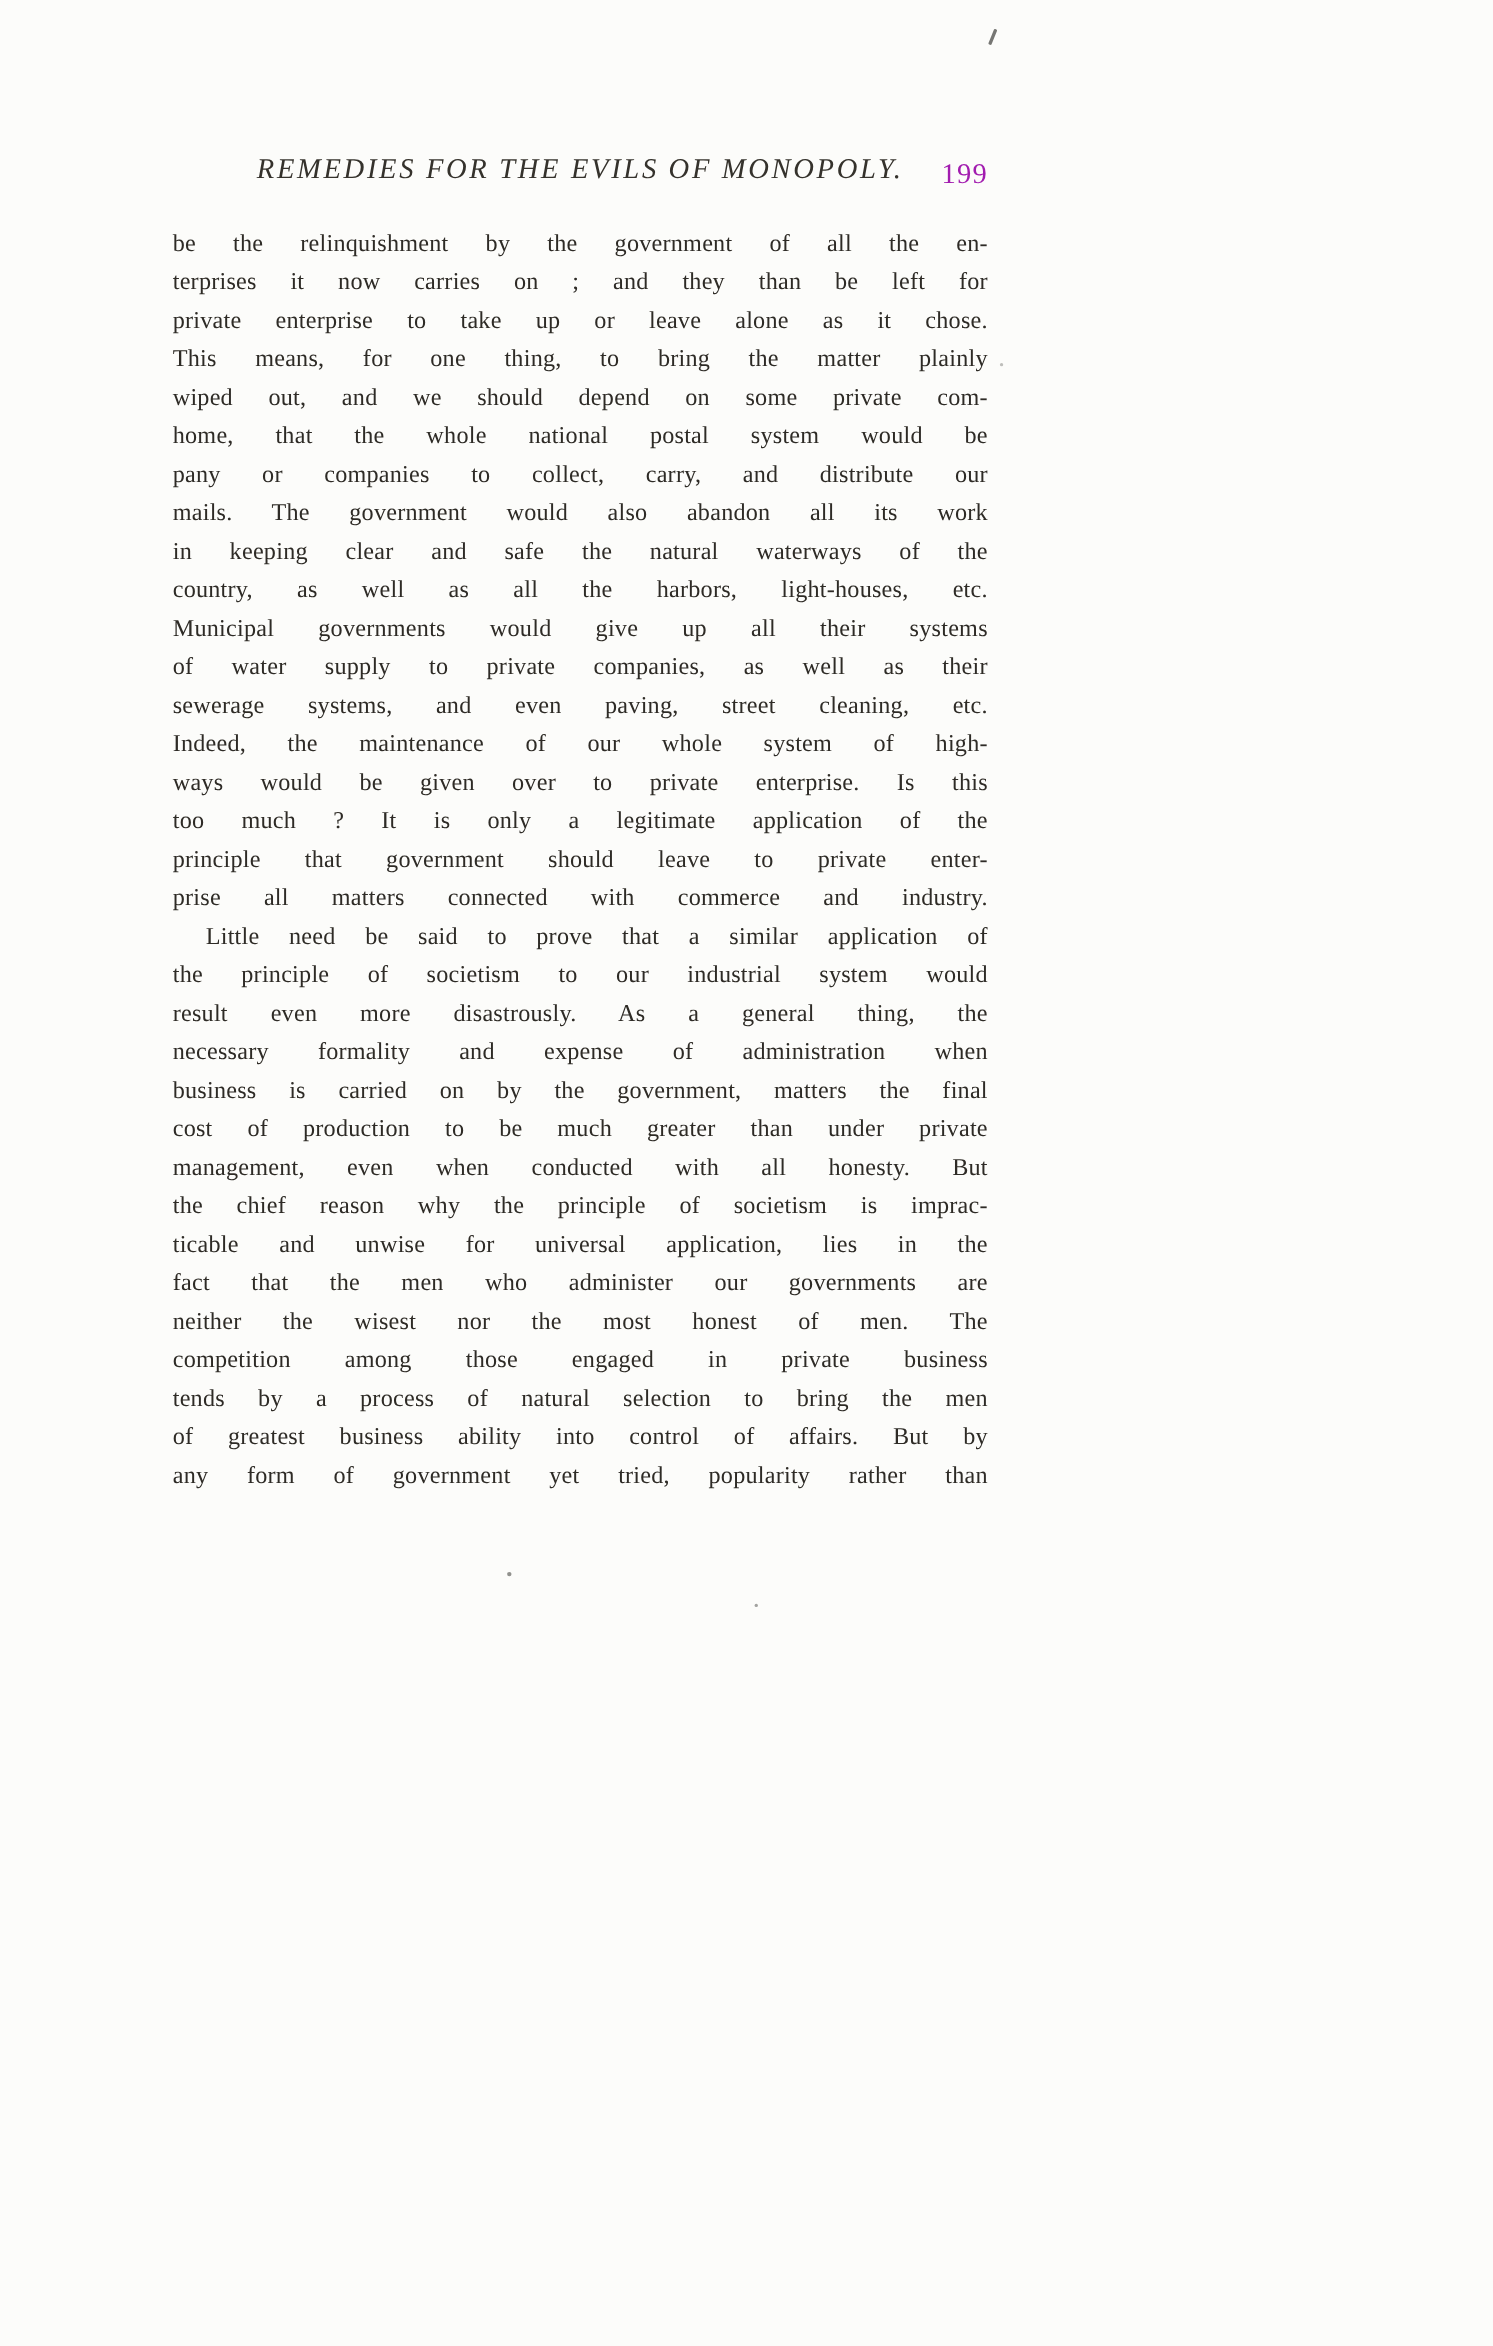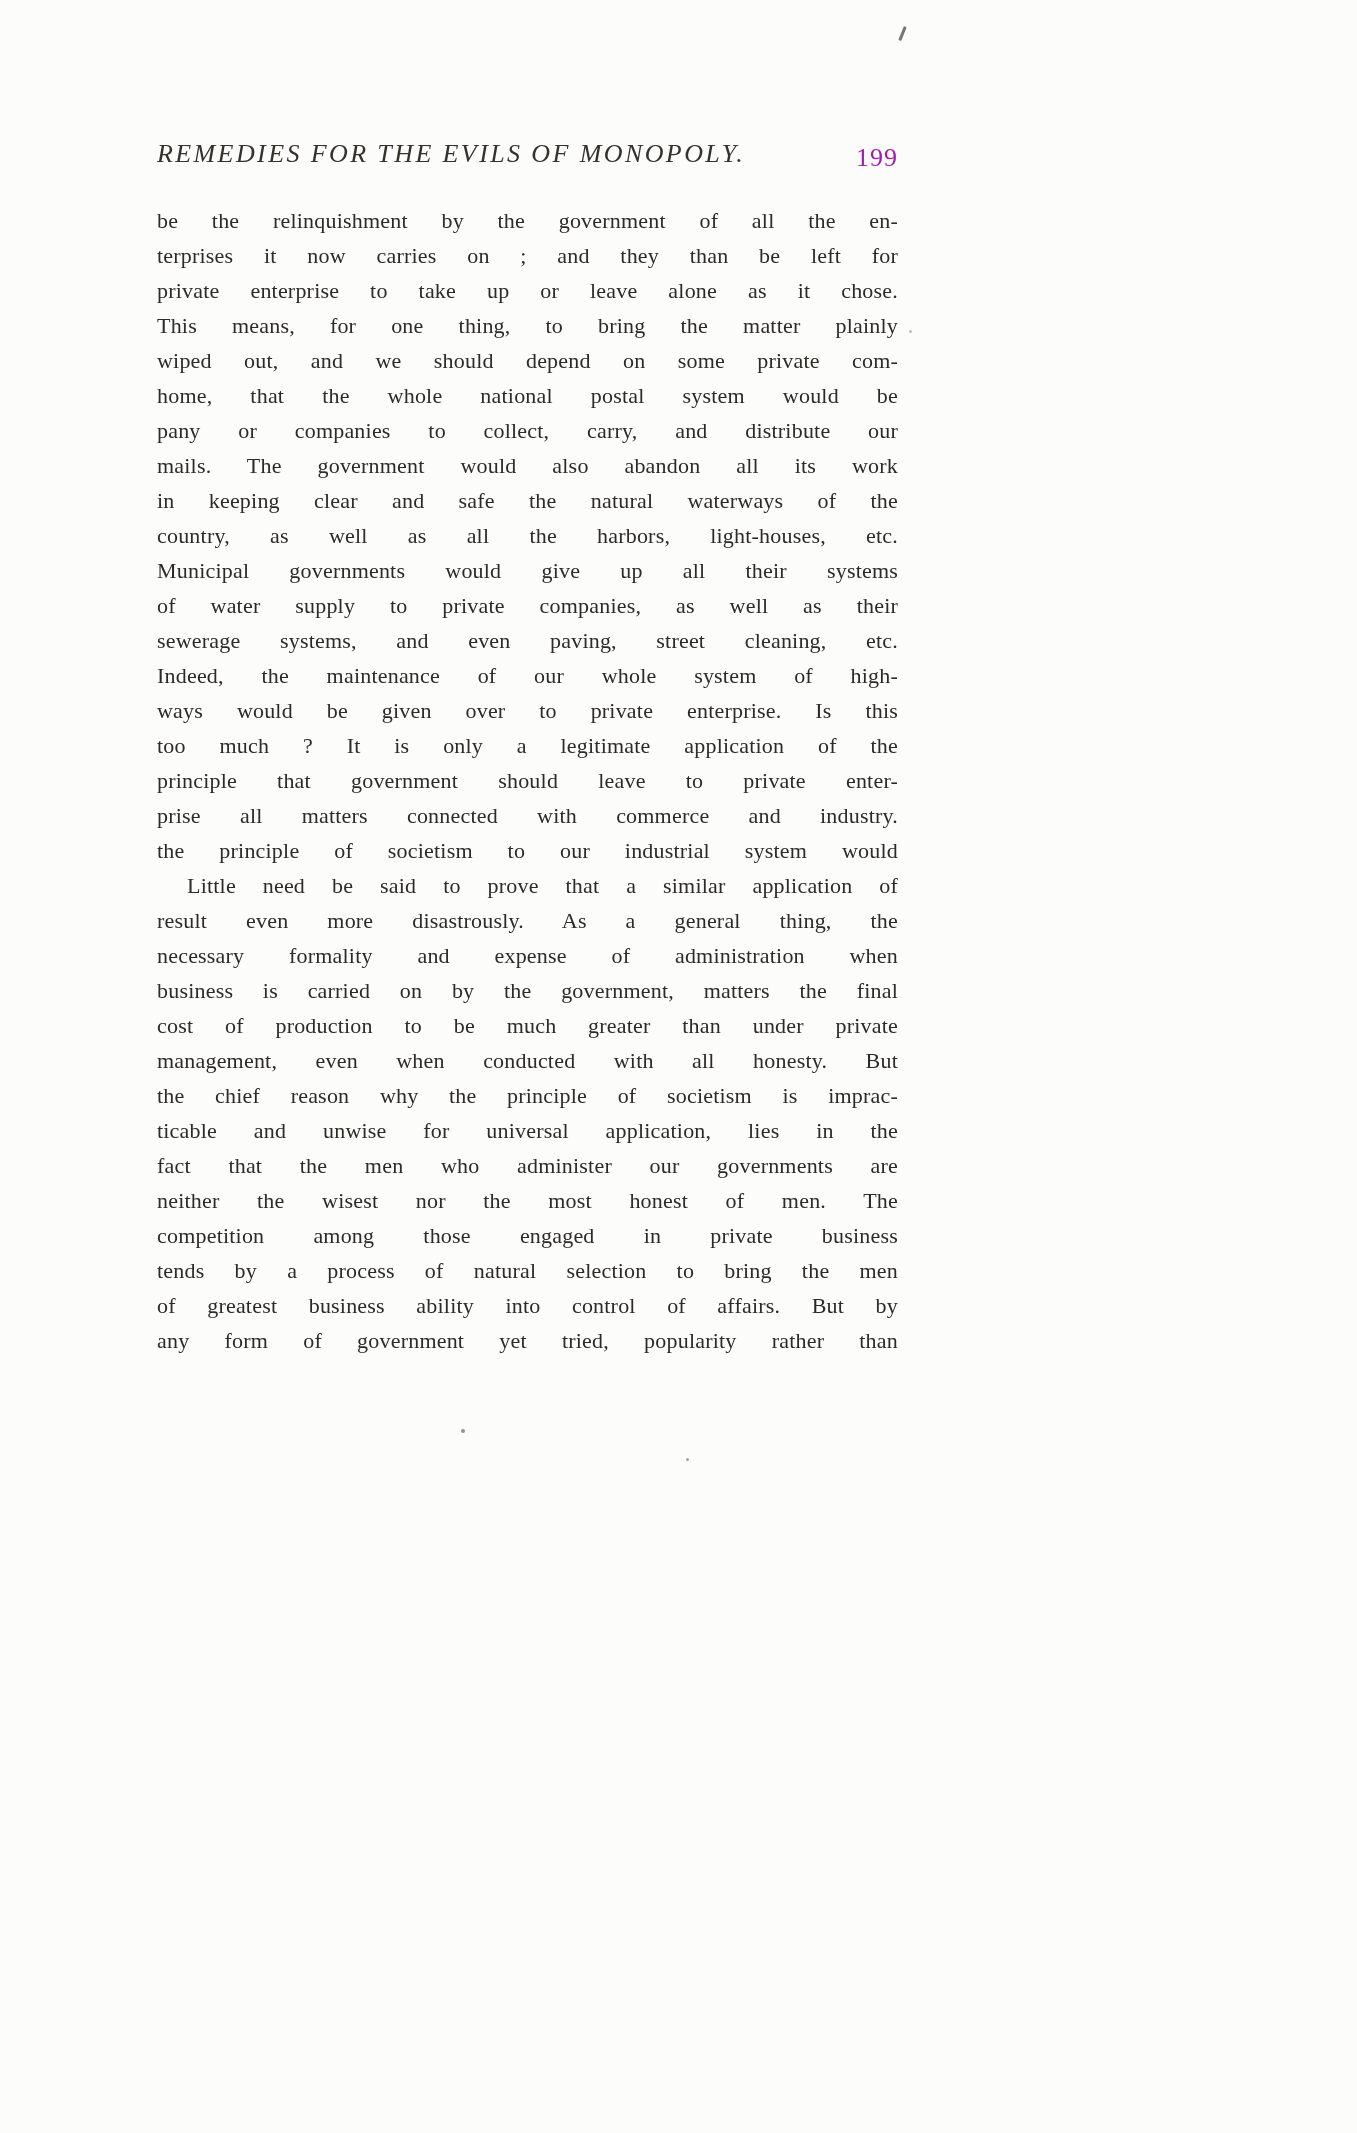--- a/index.html
+++ b/index.html
@@ -17,21 +17,21 @@
     font-family: "Liberation Serif", "DejaVu Serif", serif;
     color: #2e2b26;
   }
 
   
   .running-head {
     position: absolute;
     left: 157px;
     top: 139px;
     width: 741px;
-    text-align: left;
+    text-align: center;
     font-style: italic;
     font-size: 26px;
     letter-spacing: 2.4px;
     color: #35322c;
     white-space: nowrap;
   }
   .head-page {
     position: absolute;
     right: 0;
     top: 4px;
@@ -94,22 +94,22 @@
       <div class="line">in keeping clear and safe the natural waterways of the</div>
       <div class="line">country, as well as all the harbors, light-houses, etc.</div>
       <div class="line">Municipal governments would give up all their systems</div>
       <div class="line">of water supply to private companies, as well as their</div>
       <div class="line">sewerage systems, and even paving, street cleaning, etc.</div>
       <div class="line">Indeed, the maintenance of our whole system of high-</div>
       <div class="line">ways would be given over to private enterprise. Is this</div>
       <div class="line">too much ? It is only a legitimate application of the</div>
       <div class="line">principle that government should leave to private enter-</div>
       <div class="line">prise all matters connected with commerce and industry.</div>
+      <div class="line indent">Little need be said to prove that a similar application of</div>
       <div class="line">the principle of societism to our industrial system would</div>
-      <div class="line indent">Little need be said to prove that a similar application of</div>
       <div class="line">result even more disastrously. As a general thing, the</div>
       <div class="line">necessary formality and expense of administration when</div>
       <div class="line">business is carried on by the government, matters the final</div>
       <div class="line">cost of production to be much greater than under private</div>
       <div class="line">management, even when conducted with all honesty. But</div>
       <div class="line">the chief reason why the principle of societism is imprac-</div>
       <div class="line">ticable and unwise for universal application, lies in the</div>
       <div class="line">fact that the men who administer our governments are</div>
       <div class="line">neither the wisest nor the most honest of men. The</div>
       <div class="line">competition among those engaged in private business</div>

